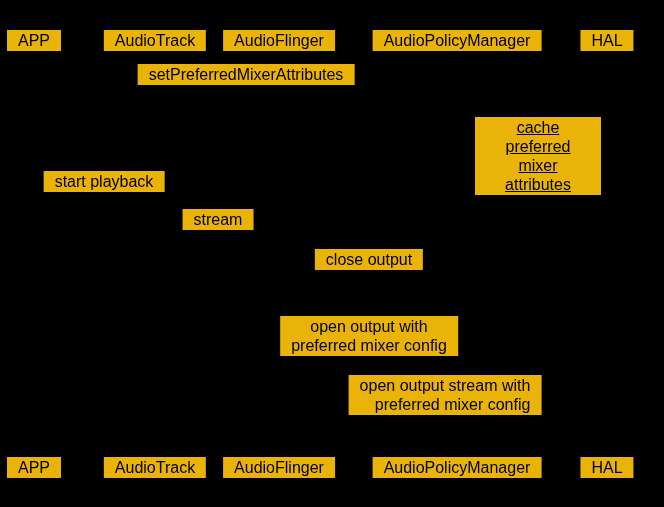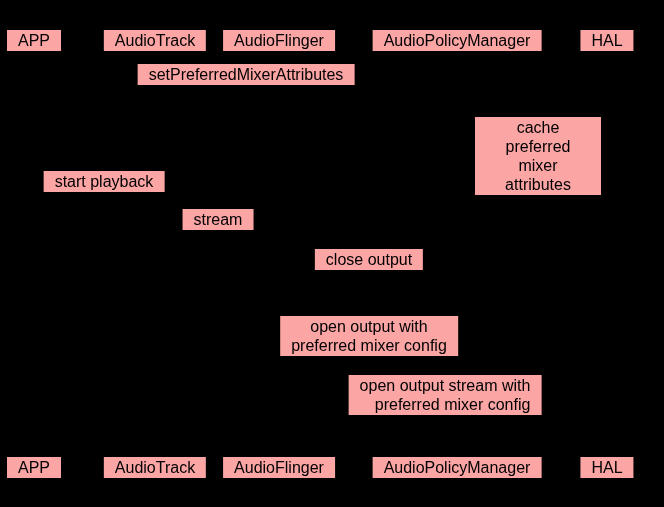--- a/index.html
+++ b/index.html
@@ -11,21 +11,21 @@
     position: relative;
     width: 664px;
     height: 507px;
     background: #000000;
     overflow: hidden;
     font-family: "Liberation Sans", "DejaVu Sans", sans-serif;
   }
   .label {
     position: absolute;
     transform: translateX(-50%);
-    background: #fca5a5;
+    background: #eab308;
     color: #000000;
     font-size: 16px;
     line-height: 19px;
     padding: 1px 11px;
     white-space: pre-line;
     text-align: center;
   }
   .participant {
     font-size: 16px;
     line-height: 19px;
@@ -36,21 +36,21 @@
 
 <div class="canvas">
 
   <div class="label participant" style="left:34px;  top:30px;">APP</div>
   <div class="label participant" style="left:155px; top:30px;">AudioTrack</div>
   <div class="label participant" style="left:279px; top:30px;">AudioFlinger</div>
   <div class="label participant" style="left:457px; top:30px;">AudioPolicyManager</div>
   <div class="label participant" style="left:607px; top:30px;">HAL</div>
 
   <div class="label" style="left:246px; top:64px;">setPreferredMixerAttributes</div>
-  <div class="label" style="left:538px; top:117px;">cache preferred
+  <div class="label" style="left:538px; top:117px;text-decoration:underline;">cache preferred
 mixer attributes</div>
   <div class="label" style="left:95px;  top:171px;margin-left:9px;">start playback</div>
   <div class="label" style="left:218px; top:209px;">stream</div>
   <div class="label" style="left:369px; top:249px;">close output</div>
   <div class="label" style="left:369px; top:316px;">open output with
 preferred mixer config</div>
   <div class="label" style="left:445px; top:375px;text-align:right;">open output stream with
 preferred mixer config</div>
 
   <div class="label participant" style="left:34px;  top:457px;">APP</div>

